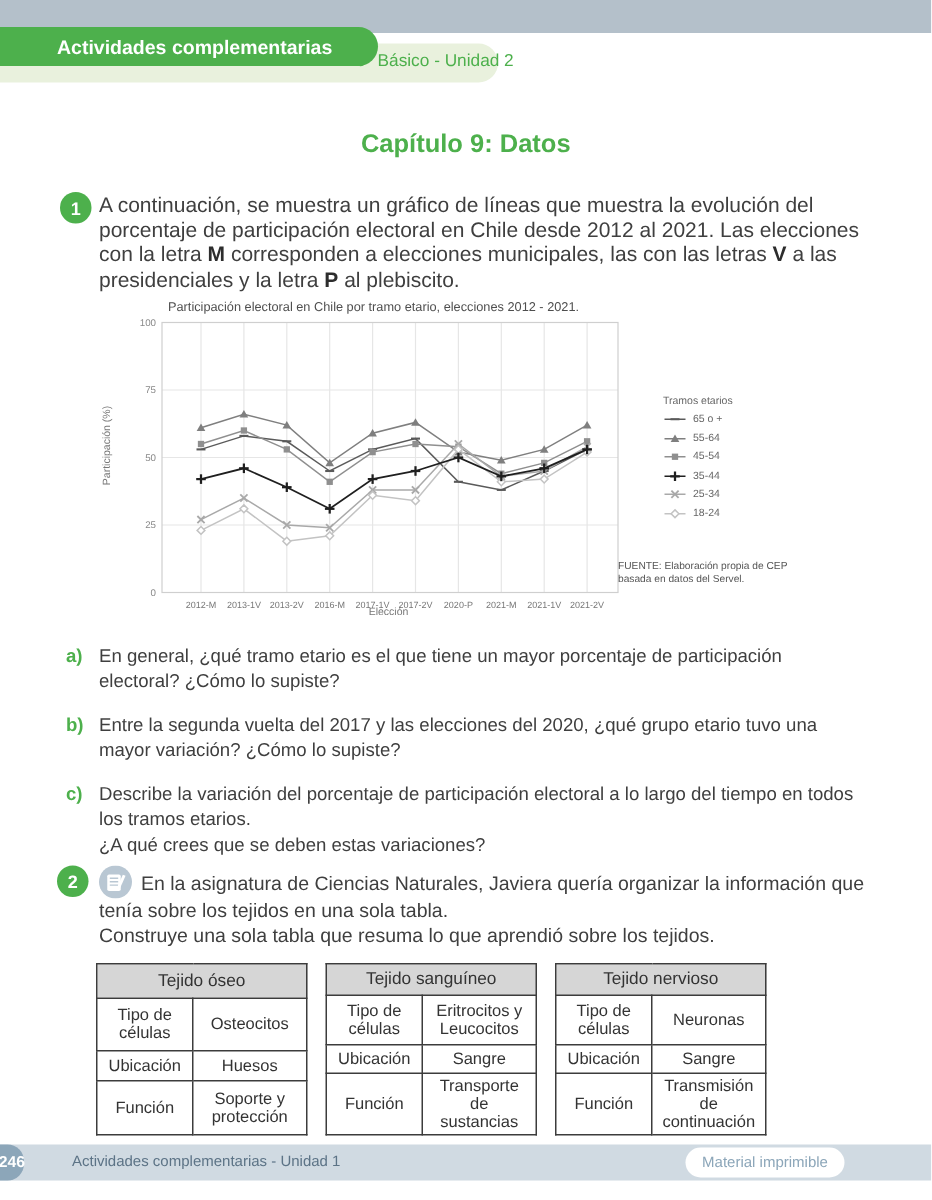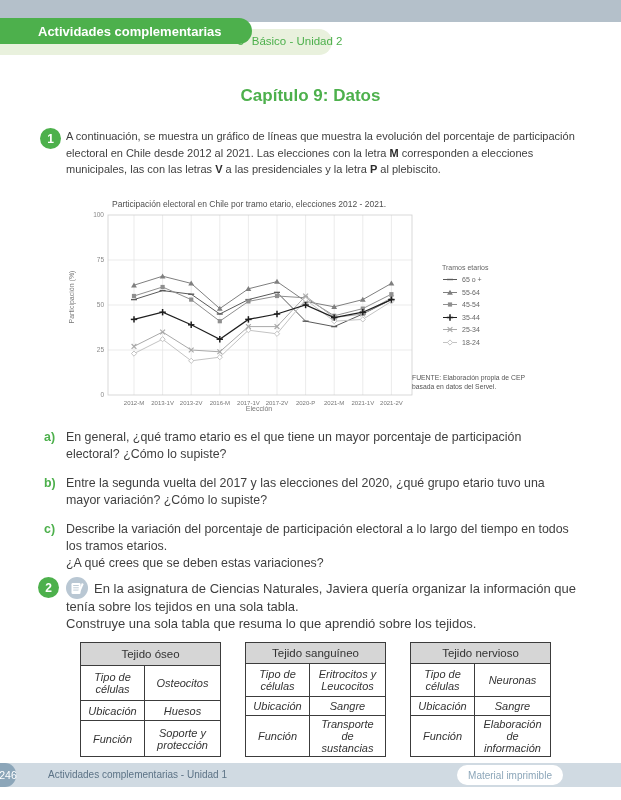--- a/index.html
+++ b/index.html
@@ -21,21 +21,21 @@
   .chapter { position:absolute; left:0; top:86px; width:621px; text-align:center;
              font-size:17px; font-weight:bold; color:#4db04c; }
 
   .num-badge { position:absolute; width:21px; height:21px; border-radius:50%;
                background:#4db04c; color:#fff; font-size:12px; font-weight:bold;
                display:flex; align-items:center; justify-content:center; }
   .badge-1 { left:40px; top:128px; }
   .badge-2 { left:38px; top:577px; }
 
   .ex1-text { position:absolute; left:66px; top:128px; width:516px;
-              font-size:11px; line-height:16.6px; }
+              font-size:14px; line-height:16.6px; }
   .ex1-text b { color:#2d2d2d; }
 
   .chart-title { position:absolute; left:112px; top:199px; font-size:8.5px; color:#4e4e4e; }
   .chart-svg { position:absolute; left:86px; top:210px; }
   .ylabel { position:absolute; left:68px; top:342px; transform-origin:0 0; transform:rotate(-90deg);
             font-size:7px; color:#777; width:90px; text-align:center; }
   .xlabel { position:absolute; left:108px; top:405px; width:302px; text-align:center;
             font-size:7px; color:#777; }
   .legend { position:absolute; left:442px; top:264px; font-size:7px; color:#666; }
   .legend-title { margin-bottom:4px; }
@@ -45,33 +45,33 @@
 
   .questions { position:absolute; left:44px; top:429px; width:540px; }
   .q-item { display:flex; margin-bottom:13px; font-size:12.4px; line-height:16.6px; }
   .q-letter { width:22px; flex:0 0 22px; font-weight:bold; color:#4db04c; }
   .q-body { flex:1; max-width:508px; }
 
   .ex2-text { position:absolute; left:66px; top:577px; width:520px;
               font-size:13px; line-height:16.6px; }
   .nb-icon { display:inline-block; vertical-align:-6px; margin-right:6px; }
 
-  .tables-row { position:absolute; left:80px; top:642px; display:flex; gap:24px; }
+  .tables-row { position:absolute; left:64px; top:642px; display:flex; gap:12px; }
   table.tissue { border-collapse:collapse; font-size:11px; color:#333; }
   table.tissue th { background:#d6d6d6; font-weight:normal; font-size:11.5px;
                     border:1px solid #3c3c3c; height:21px; padding:1px 4px; }
-  table.tissue td { border:1px solid #3c3c3c; text-align:center; padding:2px 5px;font-style:italic; }
+  table.tissue td { border:1px solid #3c3c3c; text-align:center; padding:2px 5px; }
   table.tissue td:first-child { width:64px; }
   table.tissue td:last-child { width:76px; }
   table.tissue tr.tall td { height:33px; }
   table.tissue tr.short td { height:19px; }
 
   .footer-bar { position:absolute; left:0; top:763px; width:621px; height:24px; background:#d0dae2; }
   .page-pill { position:absolute; left:0; top:0; width:16px; height:24px; background:#8ca6b9;
-               border-radius:0 11px 11px 0; color:#fff; font-size:10.5px; font-weight:normal;
+               border-radius:0 11px 11px 0; color:#fff; font-size:10.5px; font-weight:bold;
                display:flex; align-items:center; justify-content:center; }
   .footer-label { position:absolute; left:48px; top:6px; font-size:10px; color:#5c7386; }
   .print-pill { position:absolute; right:58px; top:2px; width:106px; height:20px; background:#ffffff;
                 border-radius:10px; color:#8ca6b9; font-size:10px;
                 display:flex; align-items:center; justify-content:center; }
 </style>
 </head>
 <body>
 
 <div class="page">
@@ -344,21 +344,21 @@
           <tr class="tall">
             <td>Tipo de células</td>
             <td>Neuronas</td>
           </tr>
           <tr class="short">
             <td>Ubicación</td>
             <td>Sangre</td>
           </tr>
           <tr class="tall">
             <td>Función</td>
-            <td>Elaboración de información</td>
+            <td>Transmisión de continuación</td>
           </tr>
         </tbody>
       </table>
     </div>
 
   <div class="footer-bar">
     <div class="page-pill">246</div>
     <div class="footer-label">Actividades complementarias - Unidad 1</div>
     <div class="print-pill">Material imprimible</div>
   </div>

